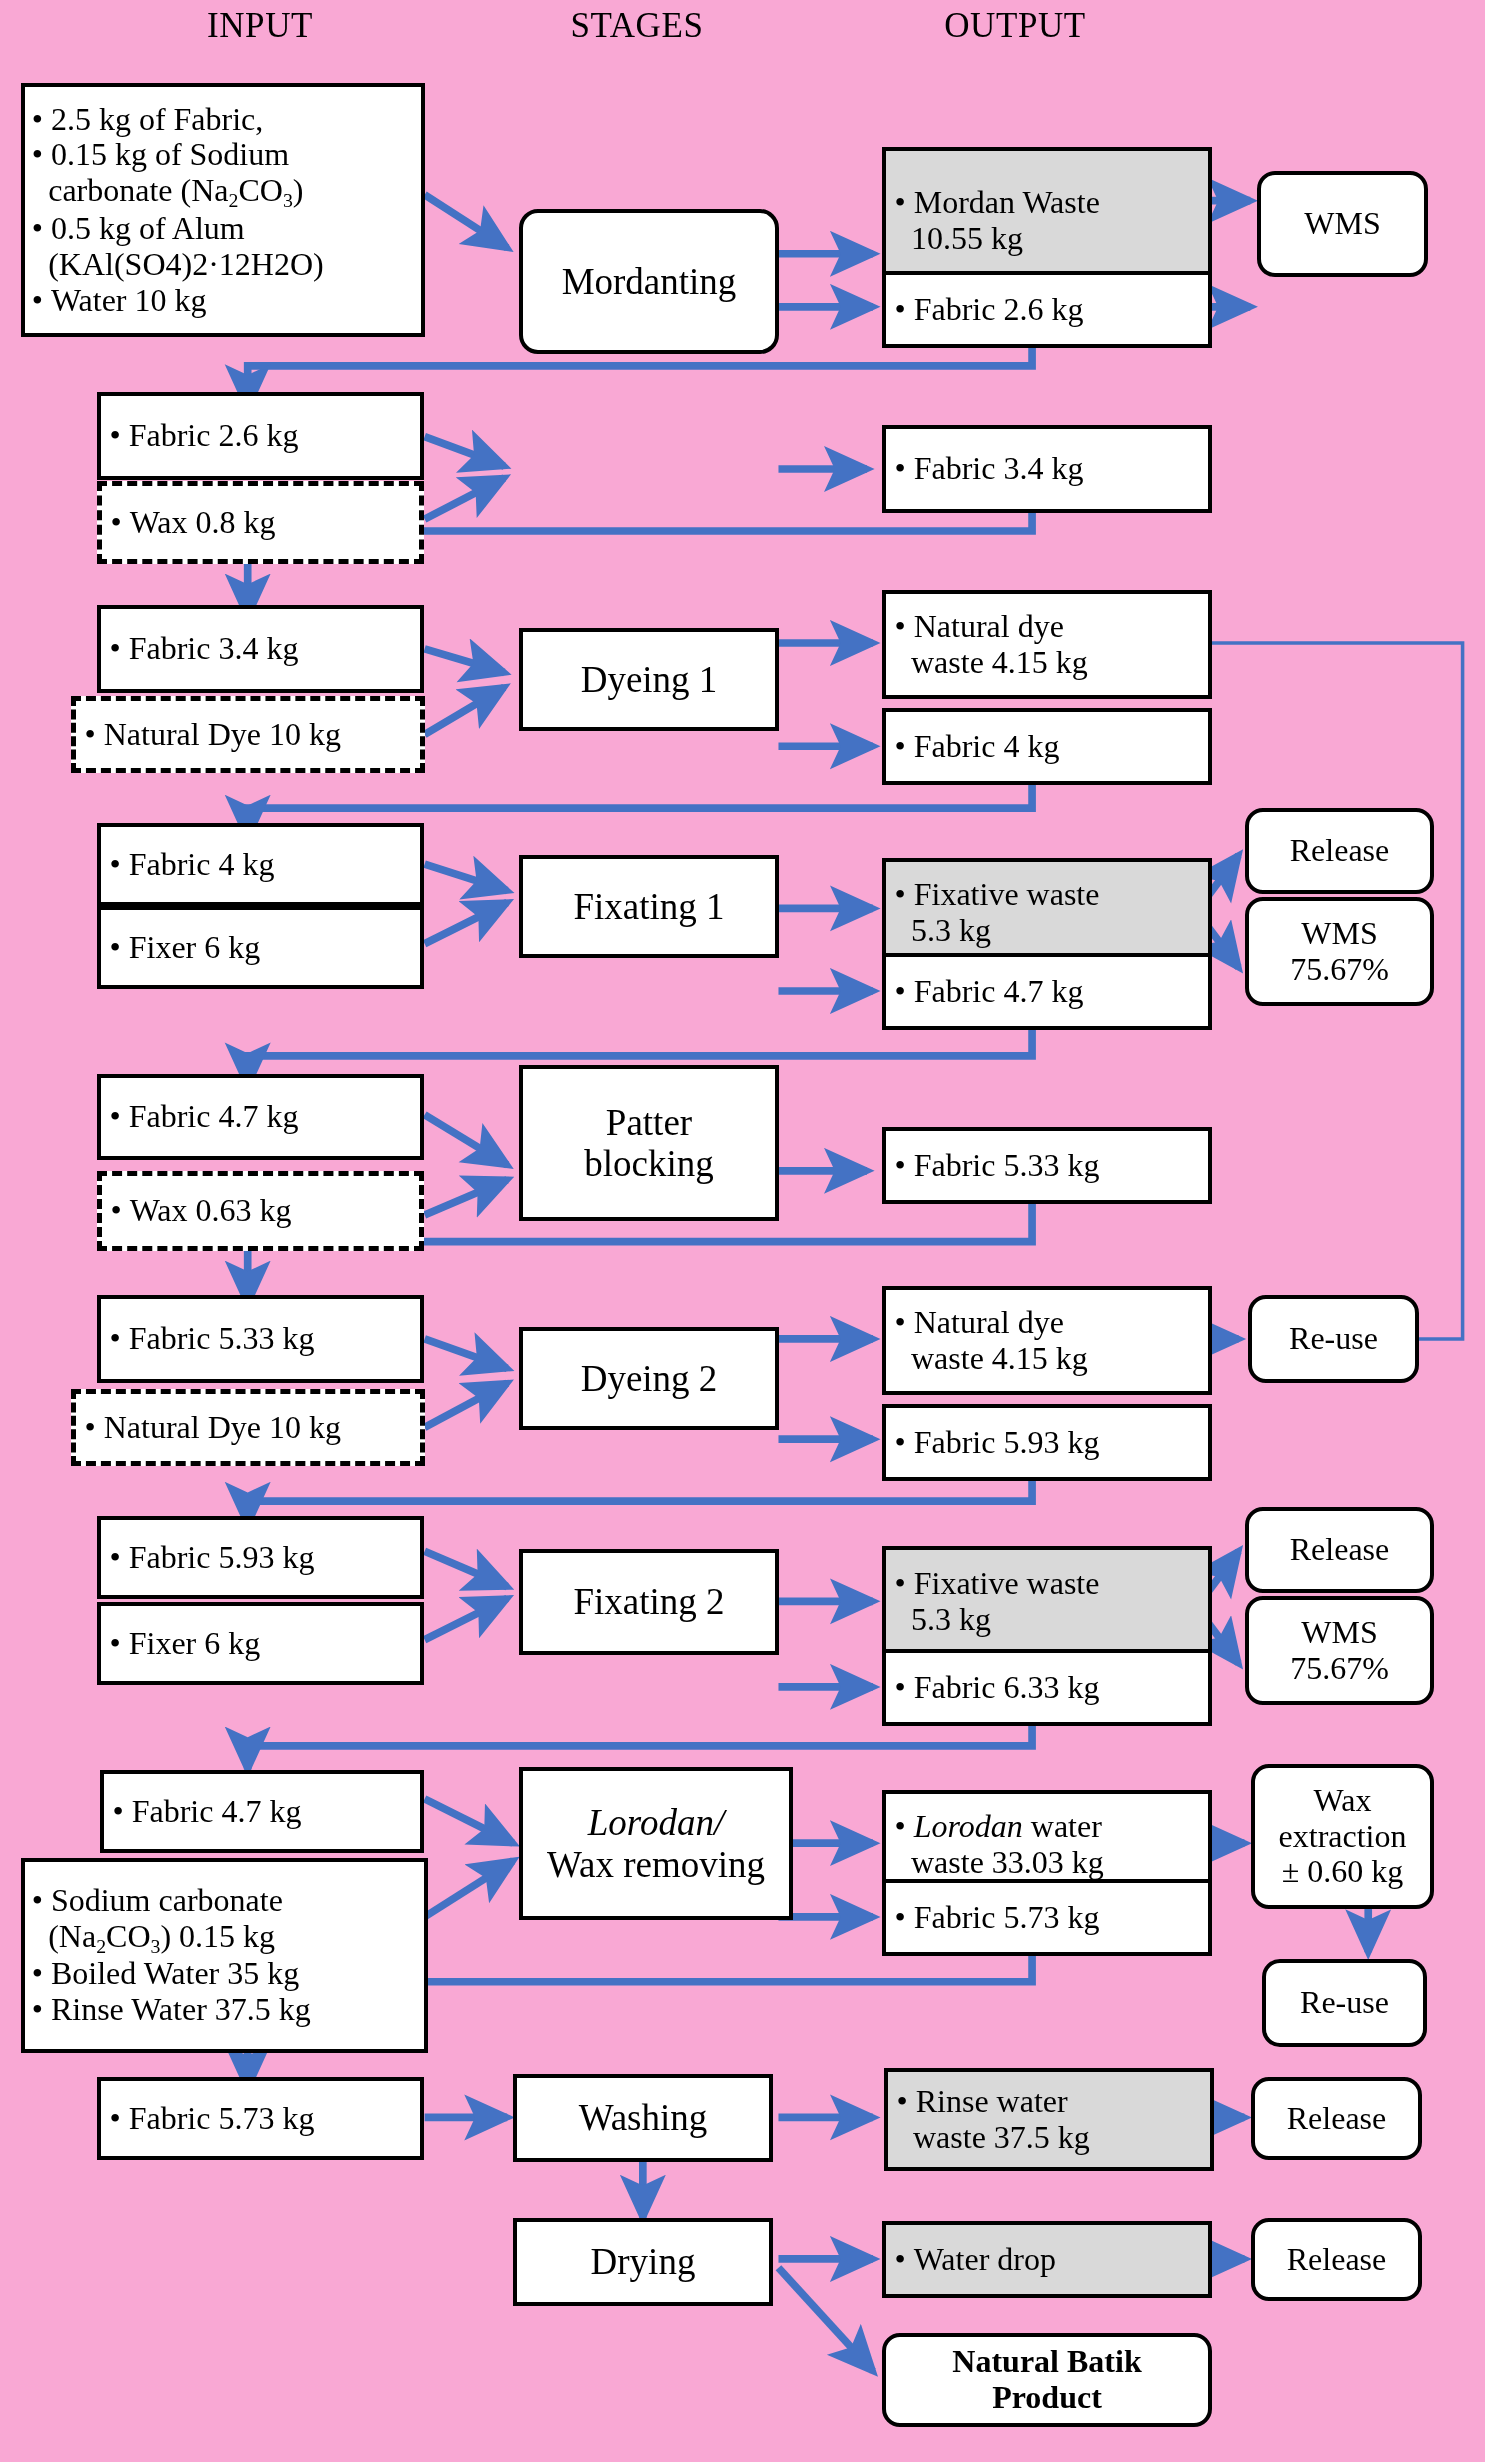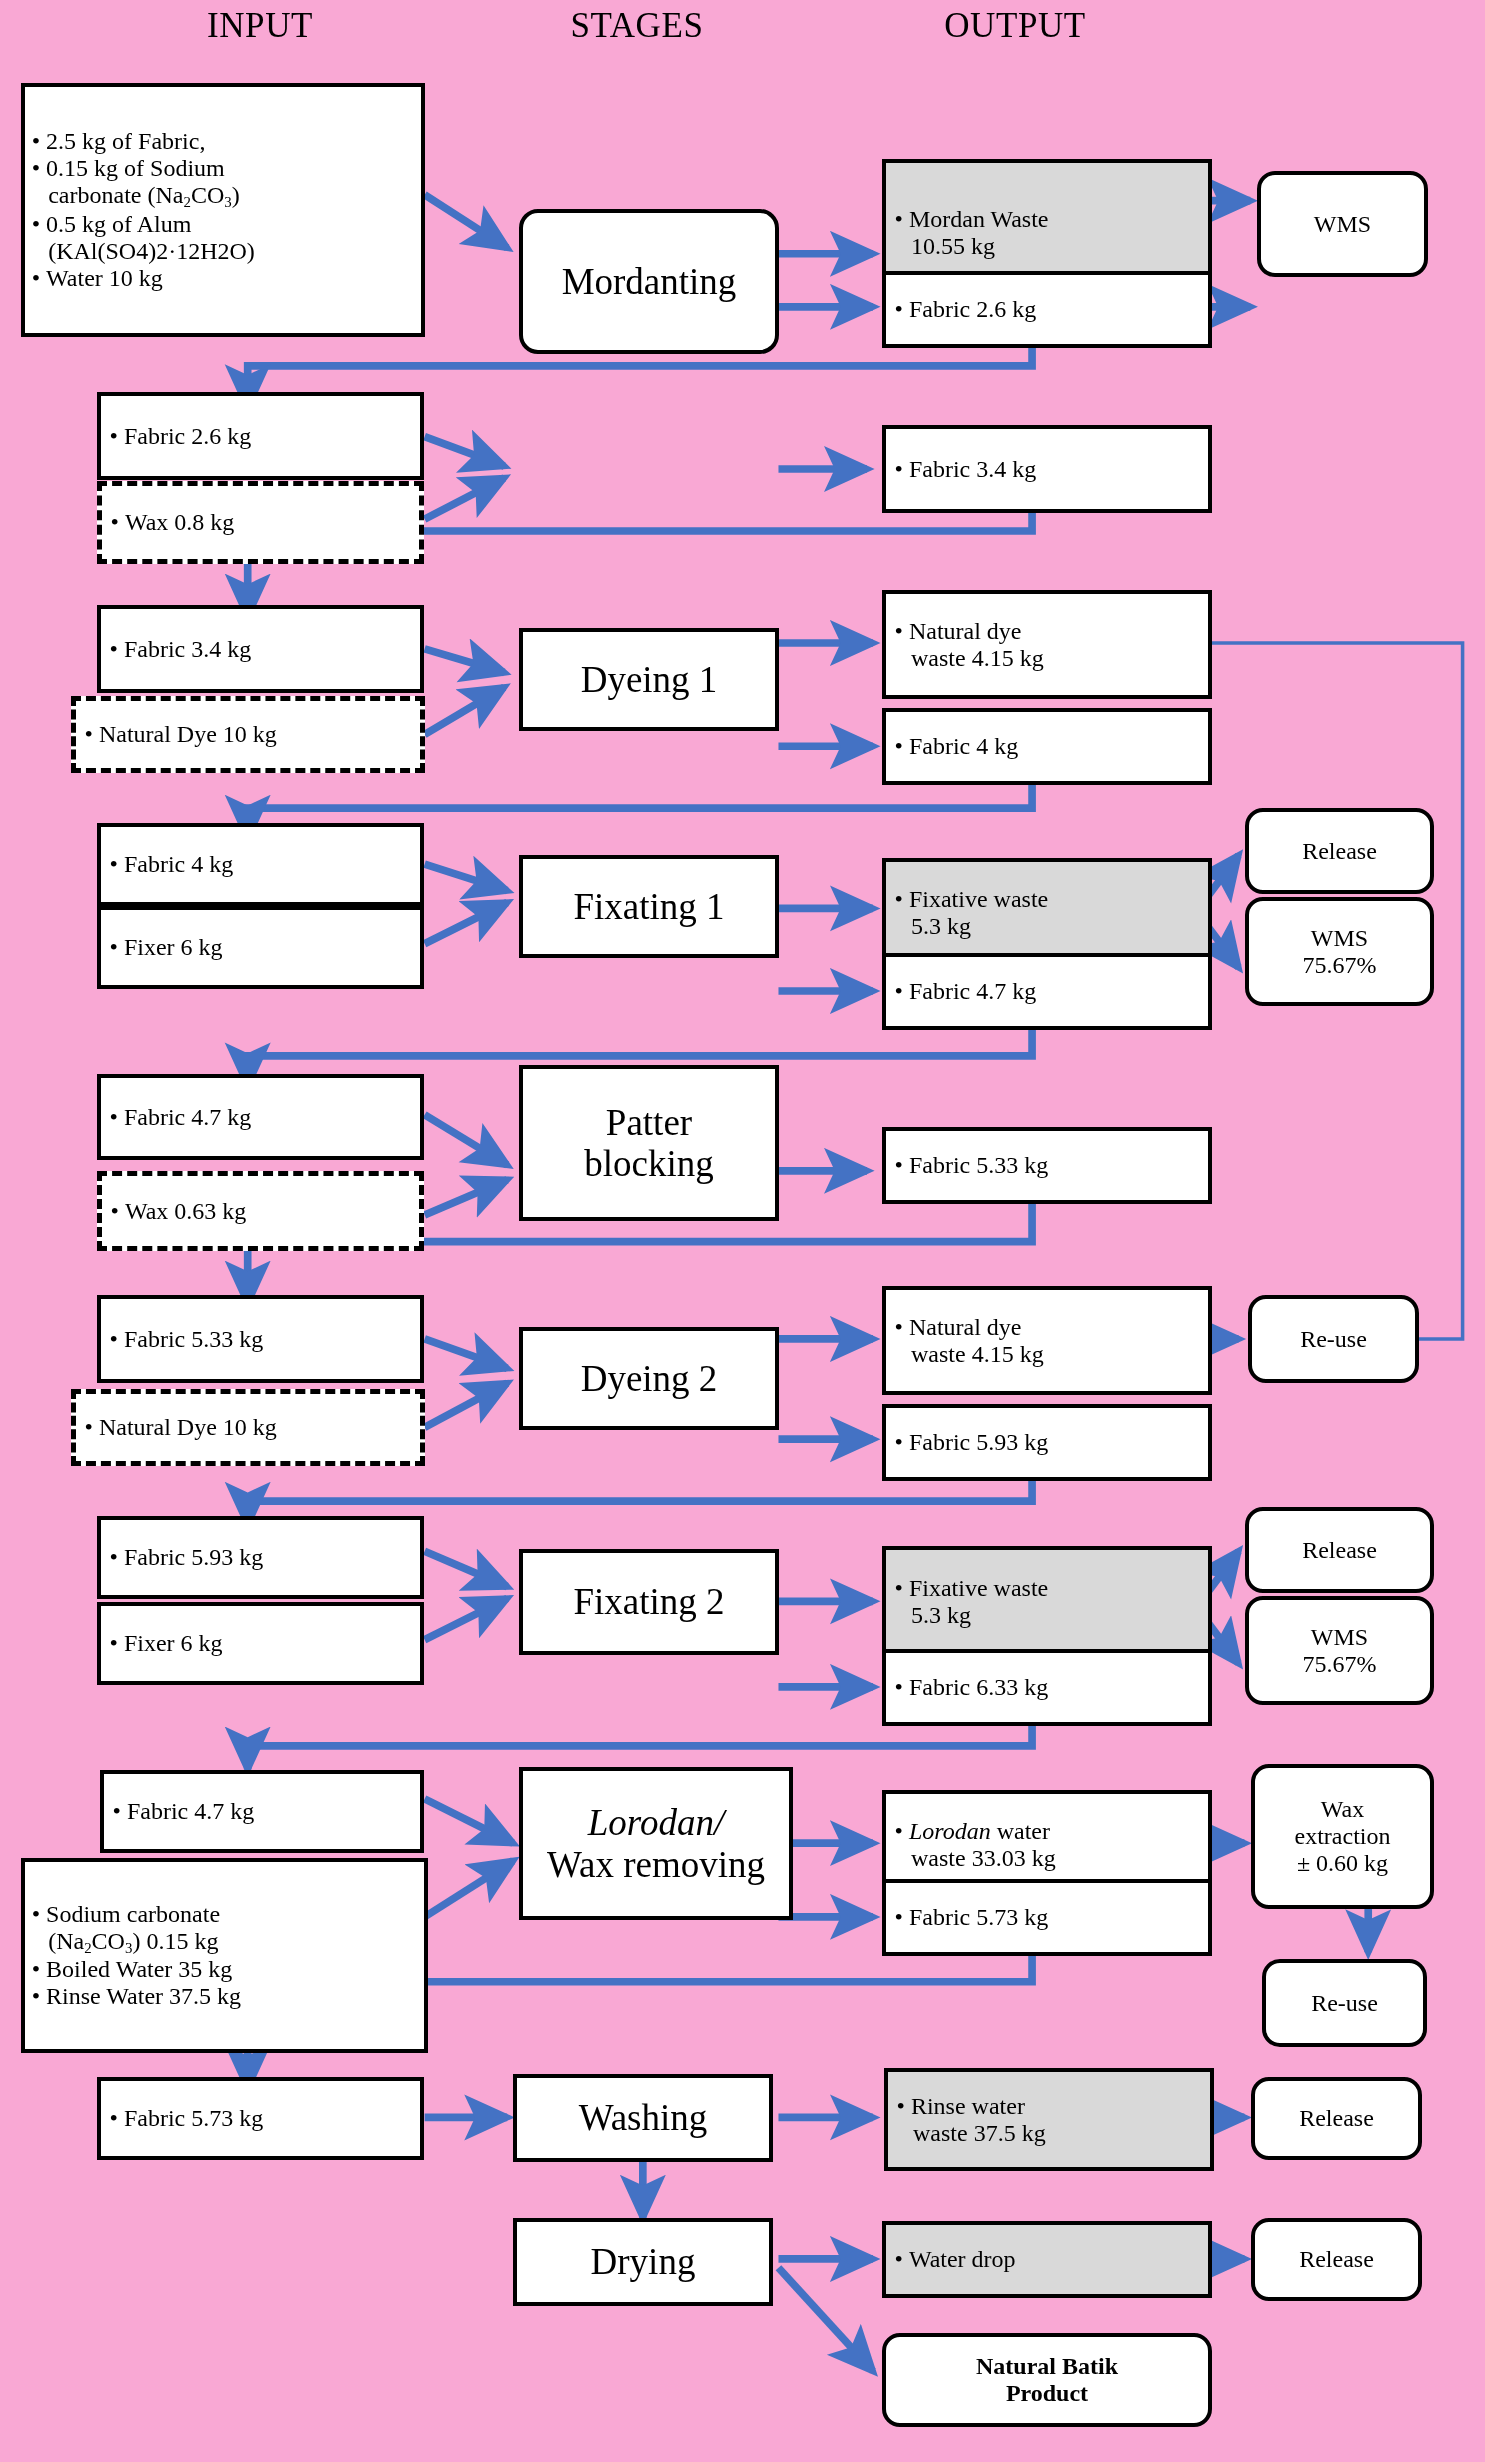--- a/index.html
+++ b/index.html
@@ -5,21 +5,21 @@
   html,body{margin:0;padding:0;background:#fff;}
   body{font-family:"Liberation Serif", serif;}
   #canvas{position:relative;width:1485px;height:2462px;background:#f9a8d4;overflow:hidden;}
 
   
   .col-head{position:absolute;font-size:35px;letter-spacing:0.6px;color:#000;
             text-align:center;white-space:nowrap;}
 
   
   .box{position:absolute;box-sizing:border-box;border:4.1px solid #000;background:#fff;
-       display:flex;align-items:center;color:#000;font-size:24px;line-height:1.12;}
+       display:flex;align-items:center;color:#000;font-size:32px;line-height:1.12;}
   .box.dashed{border:5.3px dashed #000;}
   .box.gray{background:#d9d9d9;}
   .box.center{justify-content:center;text-align:center;border-radius:18px;}
   .box.stage{font-size:37px;justify-content:center;text-align:center;}
   .box .txt{padding:0 10.6px;width:100%;}
   .box.bullet .txt{padding-left:25px;text-indent:-16.5px;}
   .box.bullet .txt::before{content:"\2022\00a0";}
   .bold{font-weight:bold;}
   .ital{font-style:italic;}
   sub{font-size:.62em;vertical-align:-0.28em;}
@@ -127,21 +127,21 @@
       <div style="text-indent:-16.5px;">•&nbsp;<span>0.5 kg of Alum</span></div>
       <div>(KAl(SO4)2·12H2O)</div>
       <div style="text-indent:-16.5px;">•&nbsp;<span>Water 10 kg</span></div>
     </div>
   </div>
 
   <div class="box stage" style="left:519px;top:209px;width:260px;height:145px;border-radius:19px;">
     <div class="txt">Mordanting</div>
   </div>
 
-  <div class="box bullet gray" style="left:882px;top:159px;width:330px;height:147px;">
+  <div class="box bullet gray" style="left:882px;top:147px;width:330px;height:147px;">
     <div class="txt"><span>Mordan Waste</span><br><span style="margin-left:16.5px;display:inline-block;">10.55 kg</span></div>
   </div>
 
   <div class="box center" style="left:1257px;top:171px;width:171px;height:106px;">
     <div class="txt">WMS</div>
   </div>
 
   <div class="box bullet" style="left:882px;top:271px;width:330px;height:77px;">
     <div class="txt">Fabric 2.6 kg</div>
   </div>

